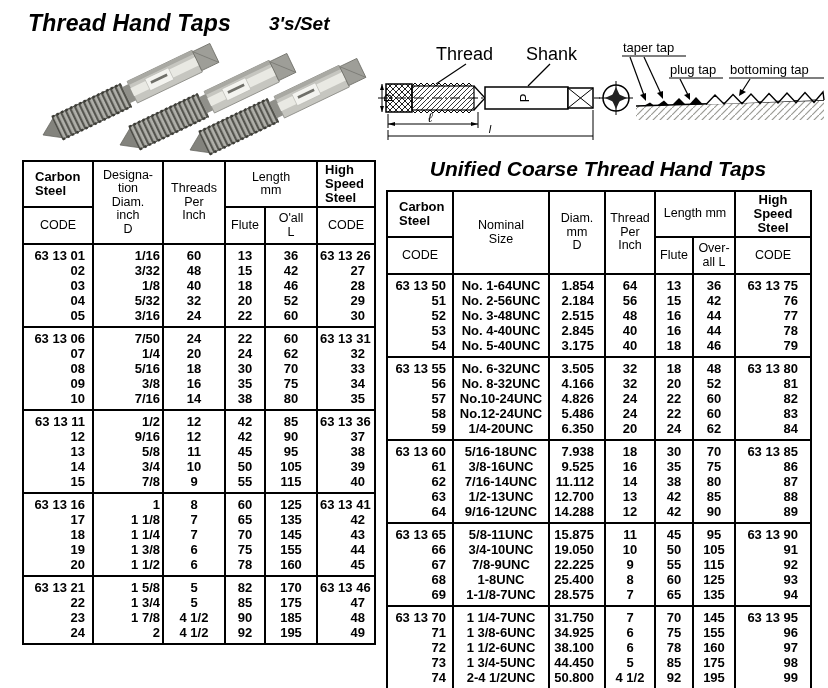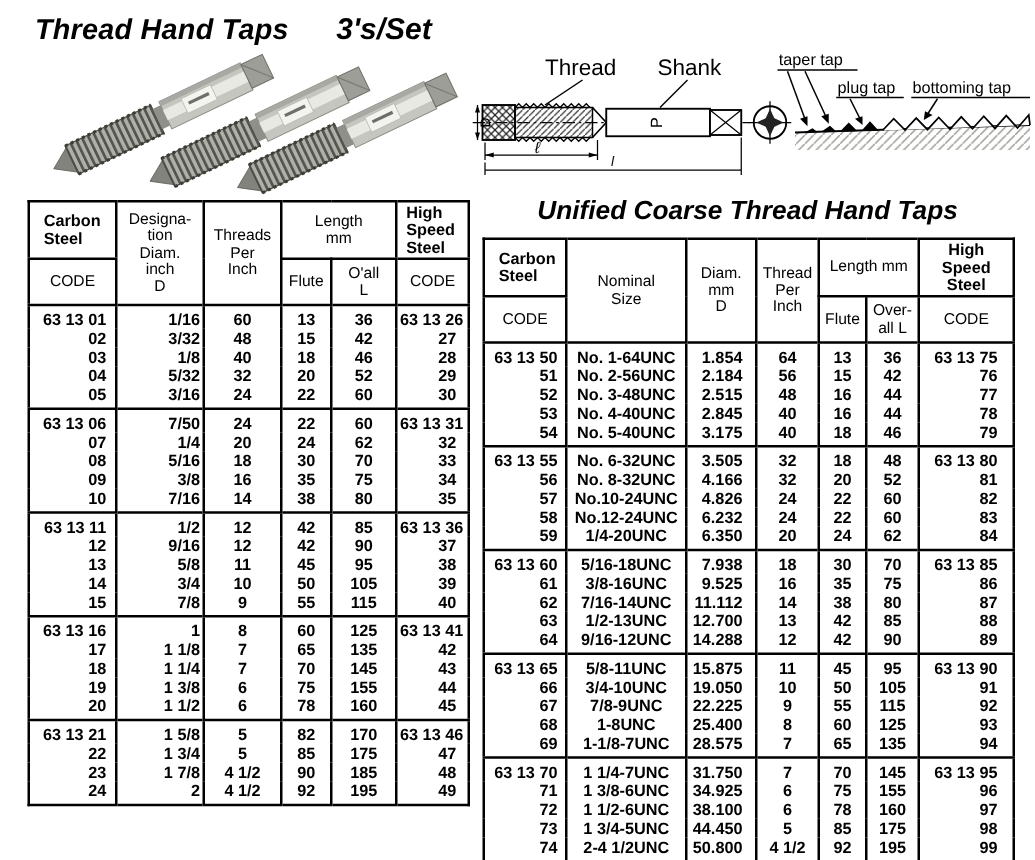--- a/index.html
+++ b/index.html
@@ -1,22 +1,22 @@
 <!DOCTYPE html>
 <html><head>
 <meta charset="utf-8">
 <style>
   html,body{margin:0;padding:0;background:#fff;}
   .page{position:relative;width:828px;height:688px;background:#fff;color:#000;
         font-family:"Liberation Sans",sans-serif;overflow:hidden;}
   
   .page-header{position:absolute;left:28px;top:10px;width:796px;display:flex;
-               align-items:flex-start;white-space:nowrap;font-style:italic;font-weight:bold;}
+               align-items:center;white-space:nowrap;font-style:italic;font-weight:bold;}
   .ph-title{font-size:23px;letter-spacing:.2px;}
-  .ph-set{font-size:24px;margin-left:38px;}
+  .ph-set{font-size:19px;margin-left:38px;}
   .ph-material{font-size:18px;margin-left:24px;}
   .ph-ref{font-size:15px;margin-left:14px;}
   
   .photo{position:absolute;left:16px;top:34px;}
   .diagram{position:absolute;left:378px;top:38px;}
   svg text{font-family:"Liberation Sans",sans-serif;}
   
   .tbl-area{position:absolute;}
   .area-left{left:22px;top:160px;width:352px;}
   .area-right{left:386px;top:150px;width:424px;}
@@ -522,21 +522,21 @@
             <td>No.10-24UNC</td>
             <td>4.826</td>
             <td>24</td>
             <td>22</td>
             <td>60</td>
             <td>82</td>
           </tr>
           <tr>
             <td>58</td>
             <td>No.12-24UNC</td>
-            <td>6.232</td>
+            <td>5.486</td>
             <td>24</td>
             <td>22</td>
             <td>60</td>
             <td>83</td>
           </tr>
           <tr>
             <td>59</td>
             <td>1/4-20UNC</td>
             <td>6.350</td>
             <td>20</td>

